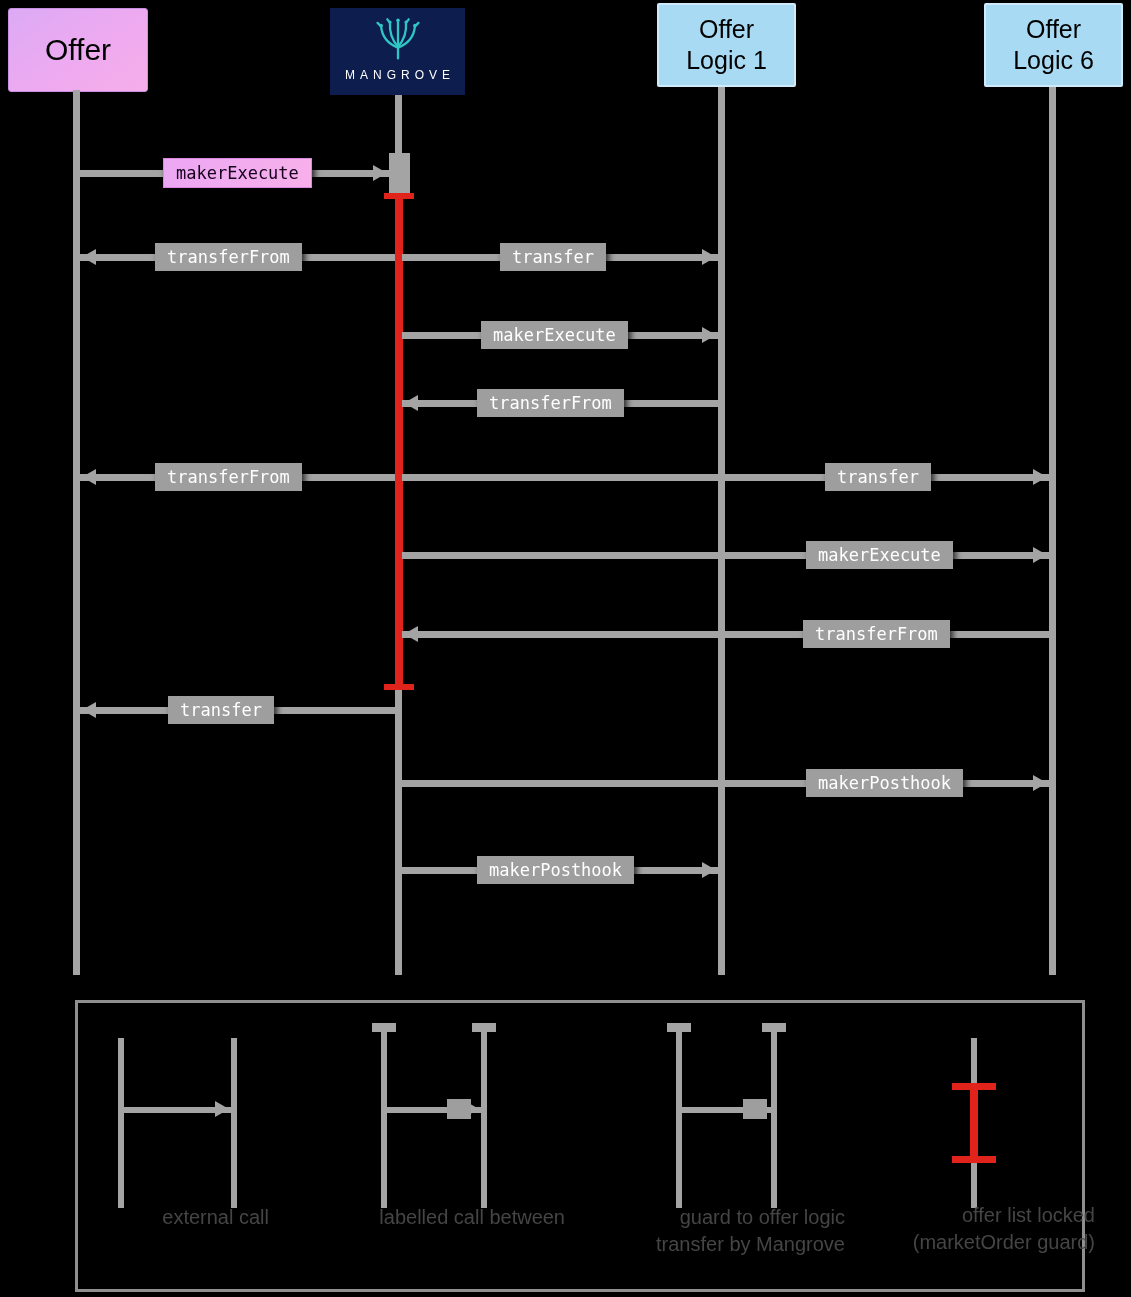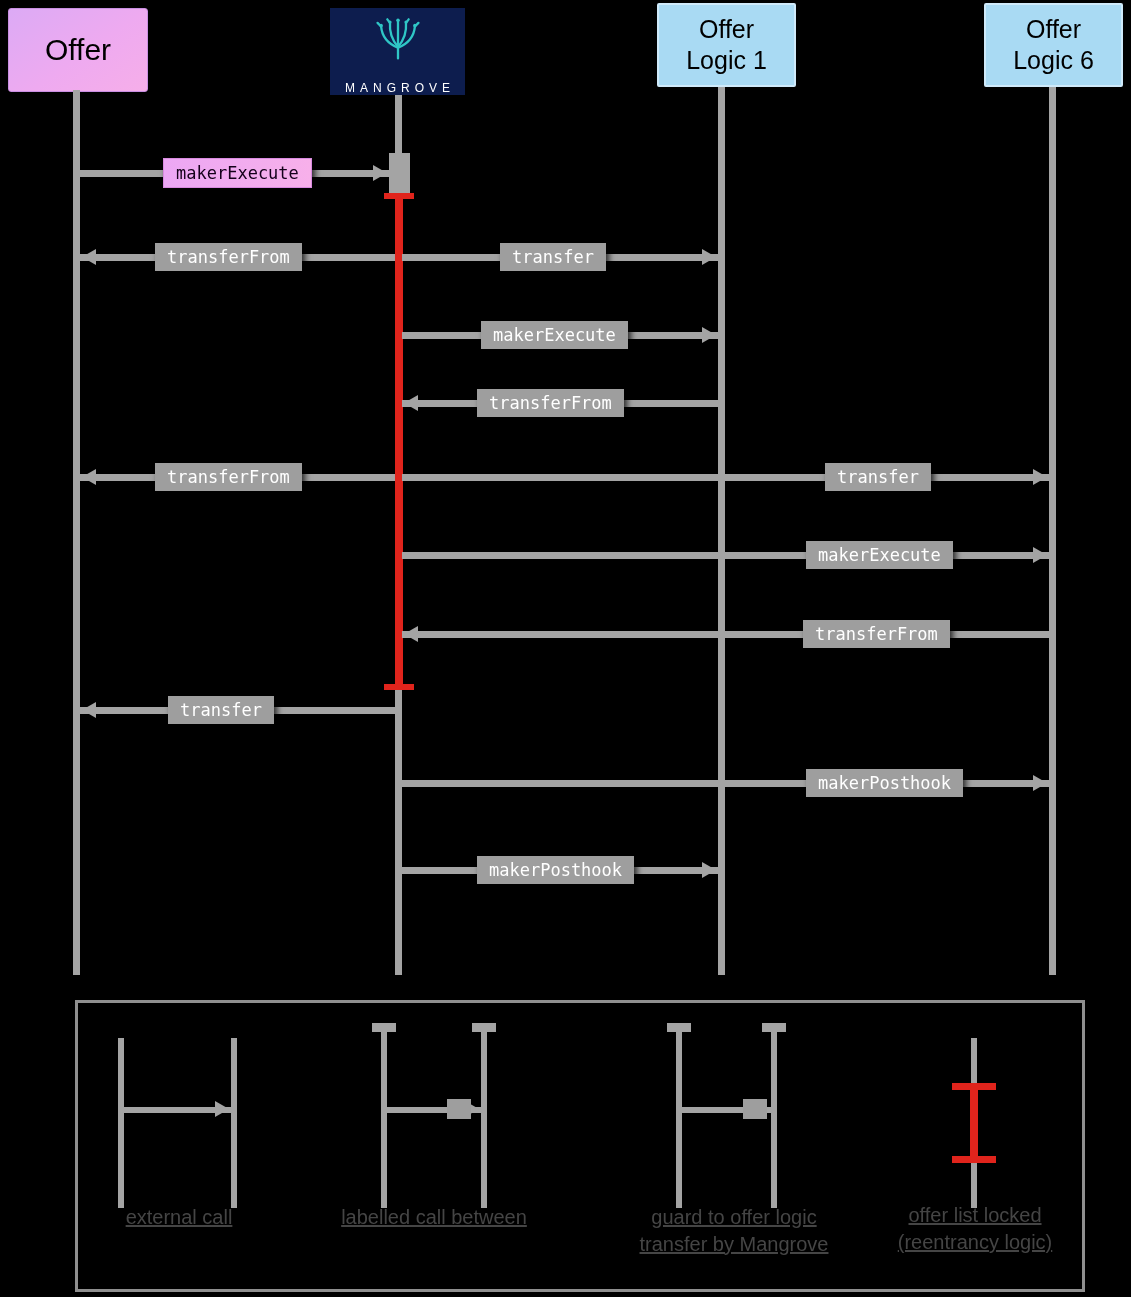--- a/index.html
+++ b/index.html
@@ -5,21 +5,21 @@
   html,body{margin:0;padding:0;background:#000;}
   .stage{position:relative;width:1131px;height:1297px;background:#000;overflow:hidden;
          font-family:"Liberation Sans",sans-serif;}
   
   .pbox{position:absolute;display:flex;align-items:center;justify-content:center;
         text-align:center;color:#000;}
   .pbox.taker{left:8px;top:8px;width:138px;height:82px;
         background:linear-gradient(145deg,#dcaaf5 0%,#eeaaf0 55%,#f6aee9 100%);
         border:1px solid #c98fe2;border-radius:3px;font-size:30px;}
   .pbox.mangrove{left:330px;top:8px;width:135px;height:87px;background:#0d1d4e;
-        flex-direction:column;justify-content:space-between;padding-top:6px;box-sizing:border-box;}
+        flex-direction:column;justify-content:flex-start;padding-top:6px;box-sizing:border-box;}
   .brand{color:#fff;font-size:12px;letter-spacing:5px;text-indent:5px;margin-top:2px;}
   .pbox.offer{width:139px;height:84px;top:3px;background:#a9daf3;border:2px solid #cfeafa;
         box-sizing:border-box;font-size:25px;line-height:1.25;border-radius:2px;}
   .pbox.o1{left:657px;} .pbox.o2{left:984px;}
   
   .lifeline{position:absolute;width:7px;background:#a4a4a4;}
   
   .msg{position:absolute;height:7px;background:#a4a4a4;}
   .head-r{position:absolute;right:2px;top:-5px;width:0;height:0;
         border-top:8px solid transparent;border-bottom:8px solid transparent;
@@ -35,21 +35,21 @@
   
   .red-v{position:absolute;background:#e0241c;}
   .stub{position:absolute;background:#a4a4a4;}
   
   .legend-box{position:absolute;left:75px;top:1000px;width:1010px;height:292px;
         border:3px solid #8f8f8f;background:#000;box-sizing:border-box;}
   .lg-line{position:absolute;width:6px;background:#a4a4a4;}
   .lg-arrow{position:absolute;height:6px;background:#a4a4a4;}
   .lg-cap{position:absolute;width:24px;height:9px;background:#a4a4a4;}
   .lg-mini{position:absolute;width:24px;height:20px;background:#9e9e9e;}
-  .lg-text{position:absolute;color:#454545;font-size:20px;text-align:center;white-space:nowrap;text-decoration:underline;}
+  .lg-text{position:absolute;color:#454545;font-size:20px;text-align:right;white-space:nowrap;}
   .lg-red{position:absolute;background:#e0241c;}
 </style>
 </head>
 <body>
 
 <div class="stage">
 
   <div class="pbox taker">
     <span>Offer</span>
   </div>
@@ -195,17 +195,17 @@
     <div class="lg-mini" style="left:665px;top:96px;"></div>
     <div class="lg-text" style="left:545px;top:203px;width:222px;">guard to offer logic</div>
     <div class="lg-text" style="left:545px;top:230px;width:222px;">transfer by Mangrove</div>
 
     <div class="lg-line" style="left:893px;top:35px;height:45px;"></div>
     <div class="lg-line" style="left:893px;top:160px;height:45px;"></div>
     <div class="lg-red" style="left:874px;top:80px;width:44px;height:7px;"></div>
     <div class="lg-red" style="left:892px;top:87px;width:8px;height:66px;"></div>
     <div class="lg-red" style="left:874px;top:153px;width:44px;height:7px;"></div>
     <div class="lg-text" style="left:777px;top:201px;width:240px;">offer list locked</div>
-    <div class="lg-text" style="left:777px;top:228px;width:240px;">(reentrancy logic)</div>
+    <div class="lg-text" style="left:777px;top:228px;width:240px;">(marketOrder guard)</div>
 
   </div>
 
 </div>
 
 </body></html>

